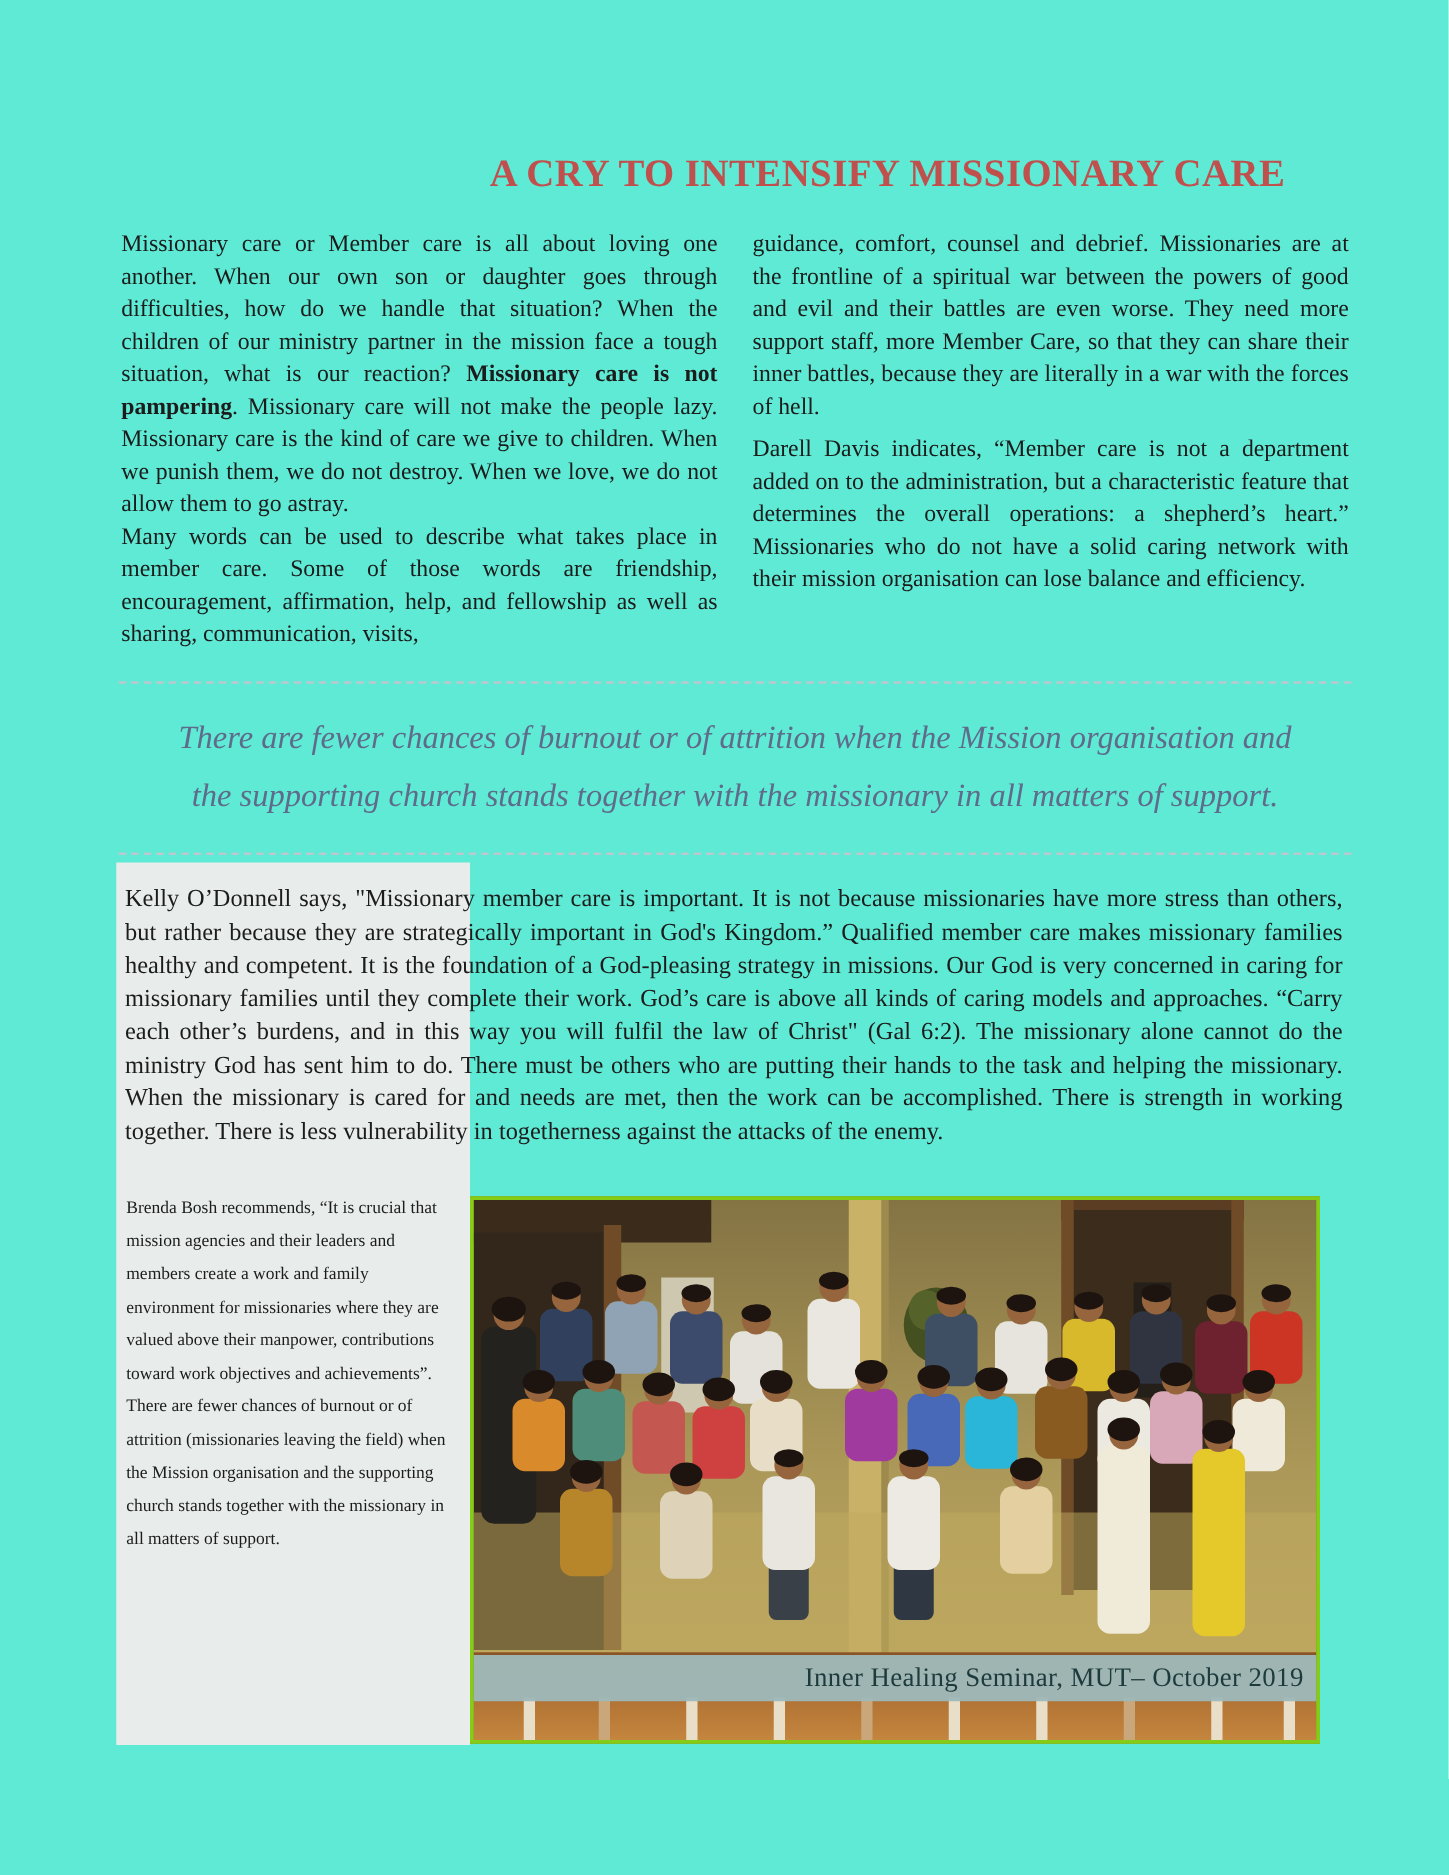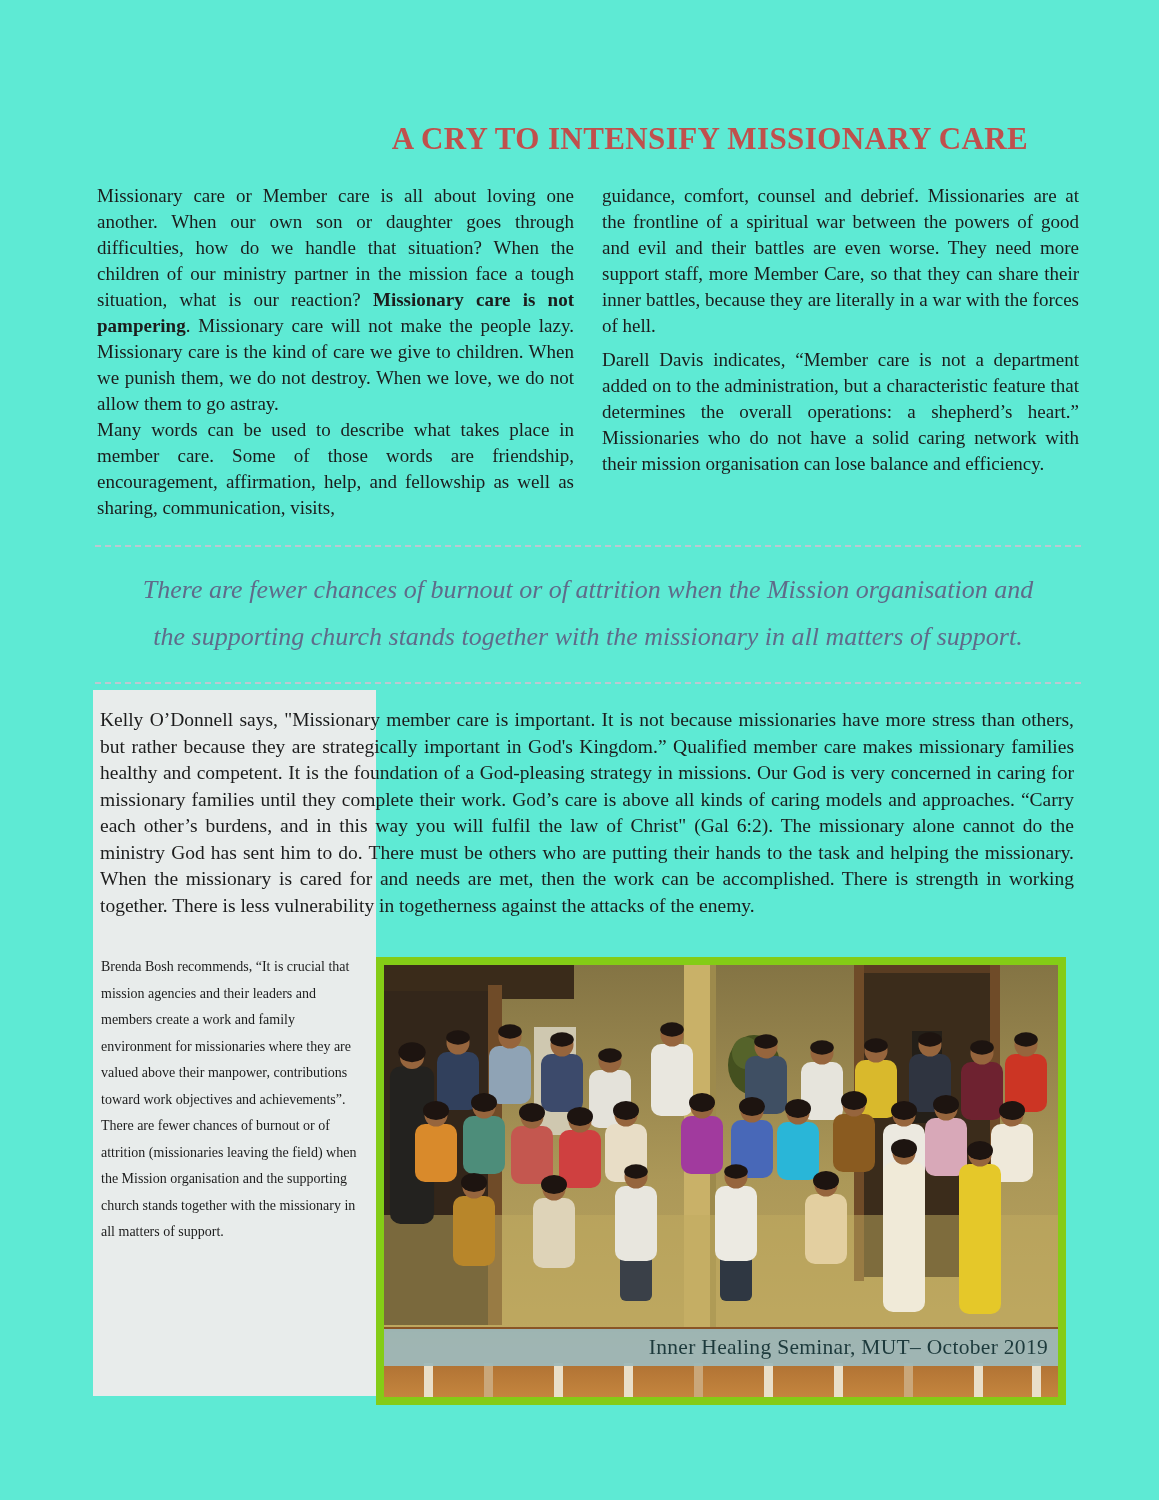--- a/index.html
+++ b/index.html
@@ -15,21 +15,21 @@
   .sep{position:absolute;left:95px;width:986px;border-top:2px dashed #bcc8d0;height:0;}
   .sep1{top:545px;} .sep2{top:682px;}
   .pull-quote{position:absolute;top:566px;left:97px;width:982px;text-align:center;
               font-style:italic;font-size:26px;color:#5f6b8a;}
   .pull-quote .q-line{height:47px;line-height:47px;}
   .gray-block{position:absolute;left:93px;top:690px;width:283px;height:706px;background:#e8eceb;}
   .kelly{position:absolute;left:100px;top:707px;width:974px;font-size:19.5px;
          line-height:26.5px;text-align:justify;}
   .brenda{position:absolute;left:101px;top:954px;width:268px;font-size:14px;line-height:26.5px;}
   .photo{position:absolute;left:376px;top:957px;width:674px;height:432px;
-         border:8px solid #84cc16;background:#8a7a48;}
+         border:3px solid #84cc16;background:#8a7a48;}
   .photo svg{position:absolute;left:0;top:0;width:674px;height:432px;display:block;}
   .photo-caption{position:absolute;left:0;top:364px;width:100%;height:37px;box-sizing:border-box;
                  background:rgba(158,184,184,0.96);font-size:21.5px;color:#1d3a3c;
                  text-align:right;padding-right:10px;line-height:37px;letter-spacing:0.3px;}
 </style>
 </head>
 <body>
 
 <div class="page">
 

